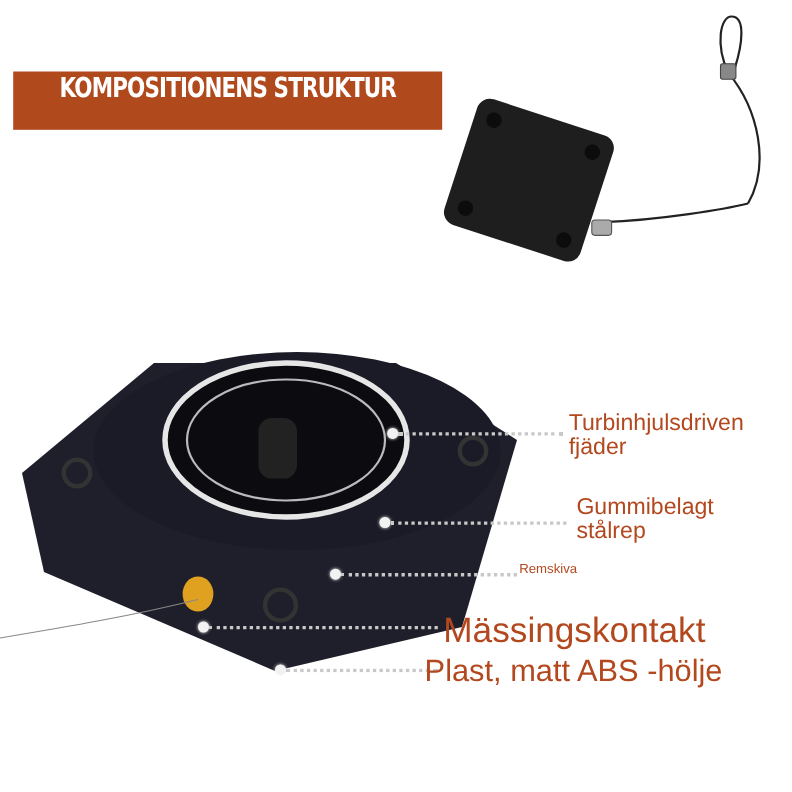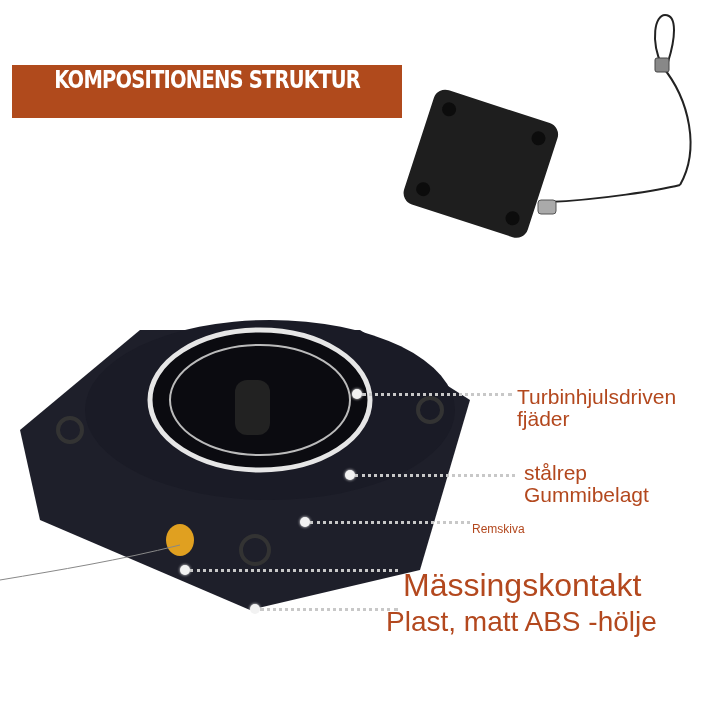--- a/index.html
+++ b/index.html
@@ -1,19 +1,19 @@
 <!DOCTYPE html>
 <html><head>
 <meta charset="utf-8">
 <style>
   html, body { margin: 0; padding: 0; }
   body { width: 720px; height: 720px; background: #ffffff; position: relative; overflow: hidden; font-family: "Liberation Sans", sans-serif; }
   .banner { position: absolute; left: 12px; top: 65px; width: 390px; height: 53px; background: #b04a1c; display: flex; align-items: flex-start; justify-content: center; }
   .banner-text { color: #ffffff; font-family: "DejaVu Sans", sans-serif; font-weight: bold; font-size: 25px; letter-spacing: -1px; transform: scaleX(0.78); white-space: nowrap; }
-  .label { position: absolute; color: #b3481e; font-family: "Liberation Sans", sans-serif; line-height: 1.05; white-space: nowrap; margin-top: 12px; }
+  .label { position: absolute; color: #b3481e; font-family: "Liberation Sans", sans-serif; line-height: 1.05; white-space: nowrap; }
   .dots { position: absolute; height: 0; border-top: 3px dotted #c8c8c8; }
   .dot { position: absolute; width: 10px; height: 10px; border-radius: 50%; background: #f2f2f2; box-shadow: 0 0 3px #fff; }
   svg { position: absolute; }
 </style>
 </head>
 <body>
 
 <div class="banner">
   <span class="banner-text">KOMPOSITIONENS STRUKTUR</span>
 </div>
@@ -61,22 +61,22 @@
 <div class="dot" style="left:180px;top:565px"></div>
 <div class="dots" style="left:190px;top:569px;width:208px"></div>
 <div class="dot" style="left:250px;top:604px"></div>
 <div class="dots" style="left:260px;top:608px;width:138px"></div>
 
 <div class="label" style="left:517px;top:374px;font-size:21px">
   <div>Turbinhjulsdriven</div>
   <div>fjäder</div>
 </div>
 <div class="label" style="left:524px;top:450px;font-size:21px">
+  <div>Gummibelagt</div>
   <div>stålrep</div>
-  <div>Gummibelagt</div>
 </div>
 <div class="label" style="left:472px;top:511px;font-size:12px">
   <div>Remskiva</div>
 </div>
 <div class="label" style="left:403px;top:557px;font-size:32px">
   <div>Mässingskontakt</div>
 </div>
 <div class="label" style="left:386px;top:595px;font-size:28px">
   <div>Plast, matt ABS -hölje</div>
 </div>

